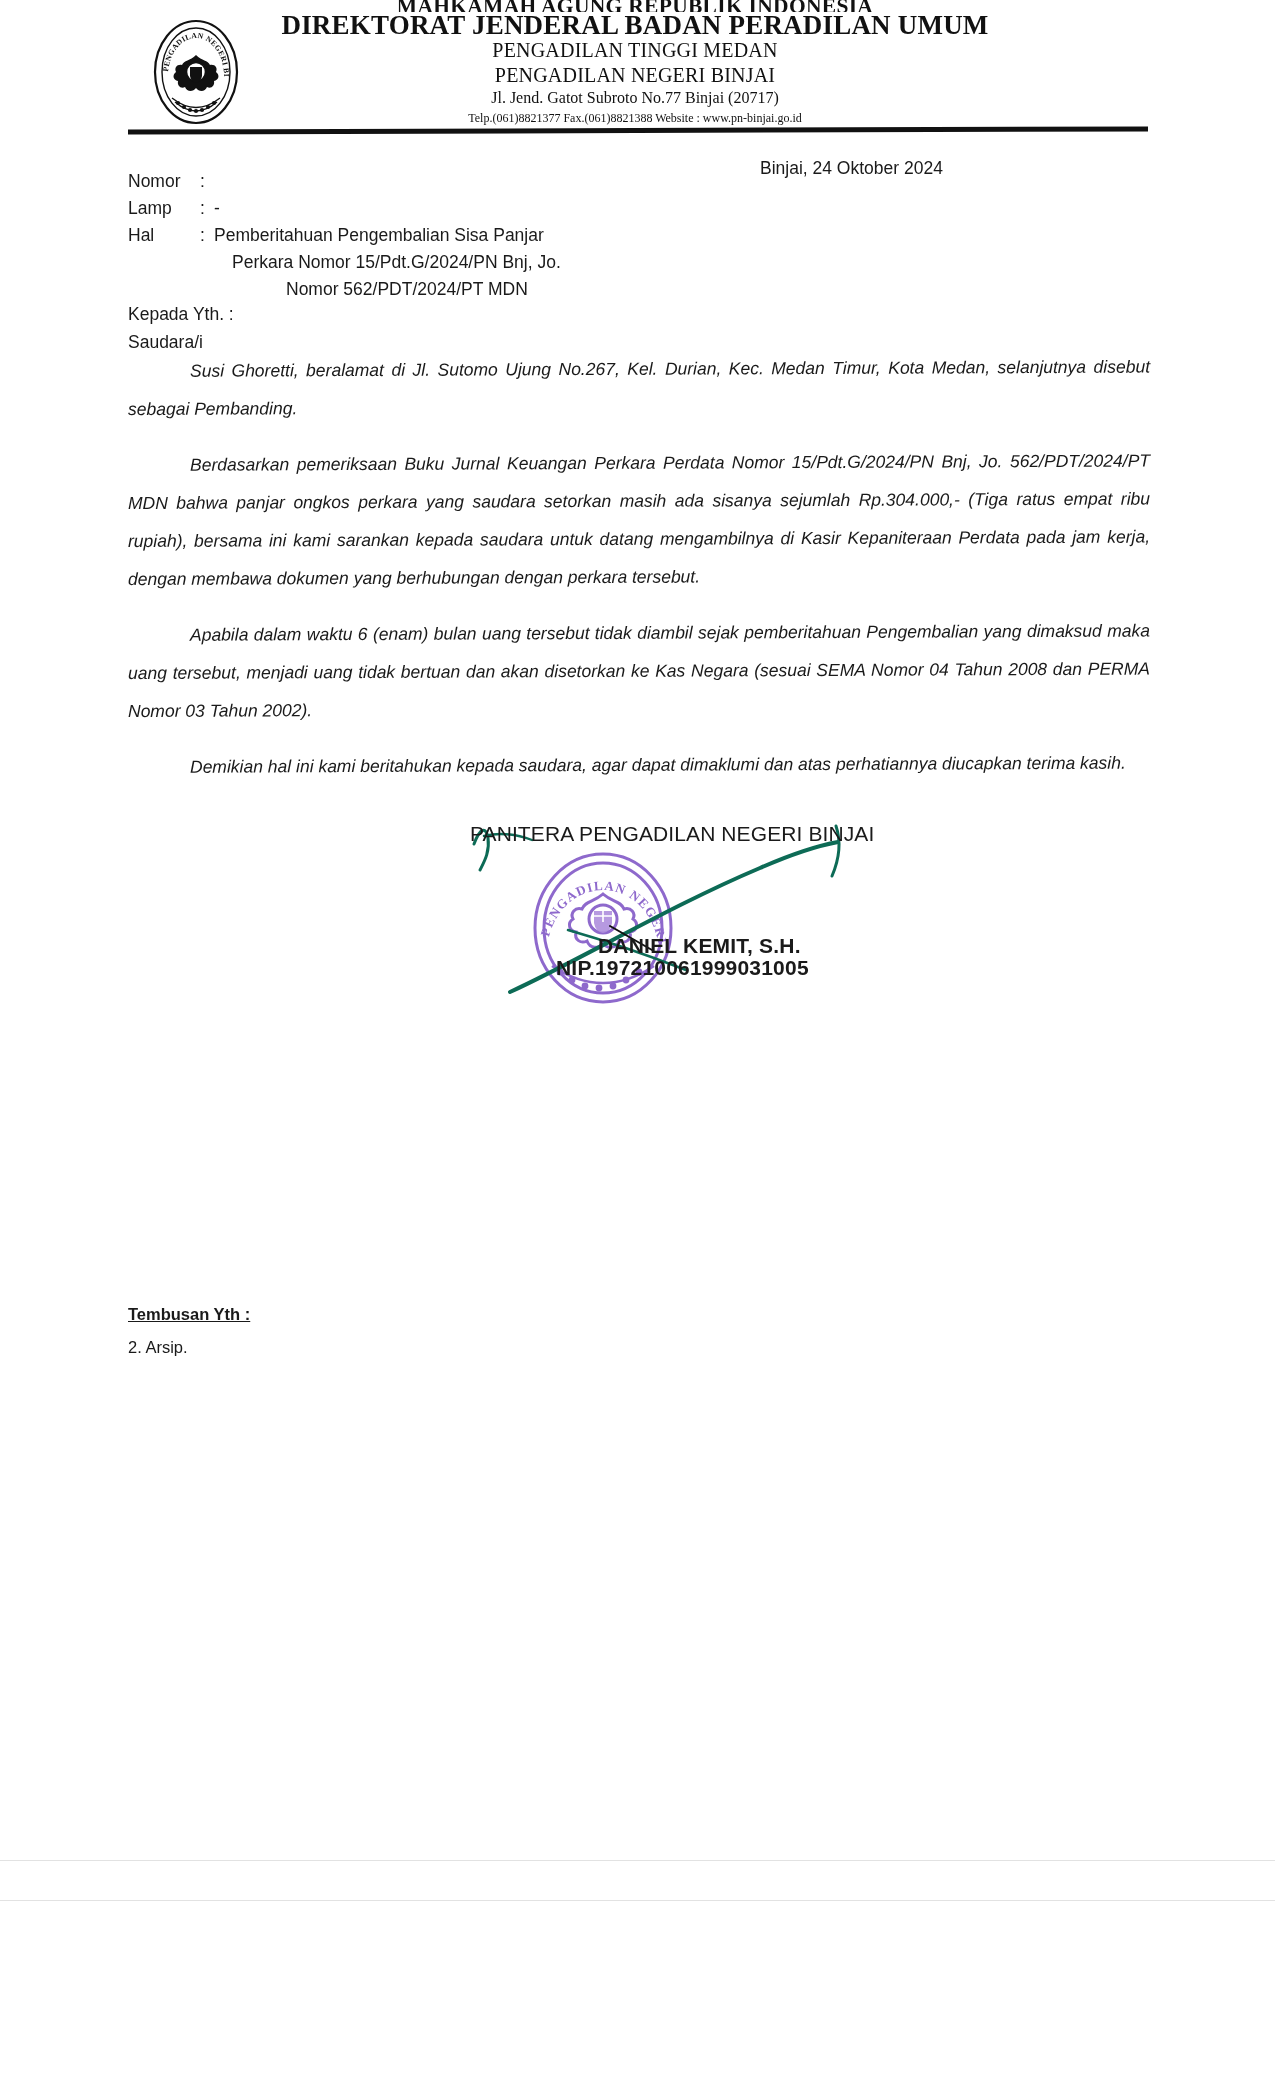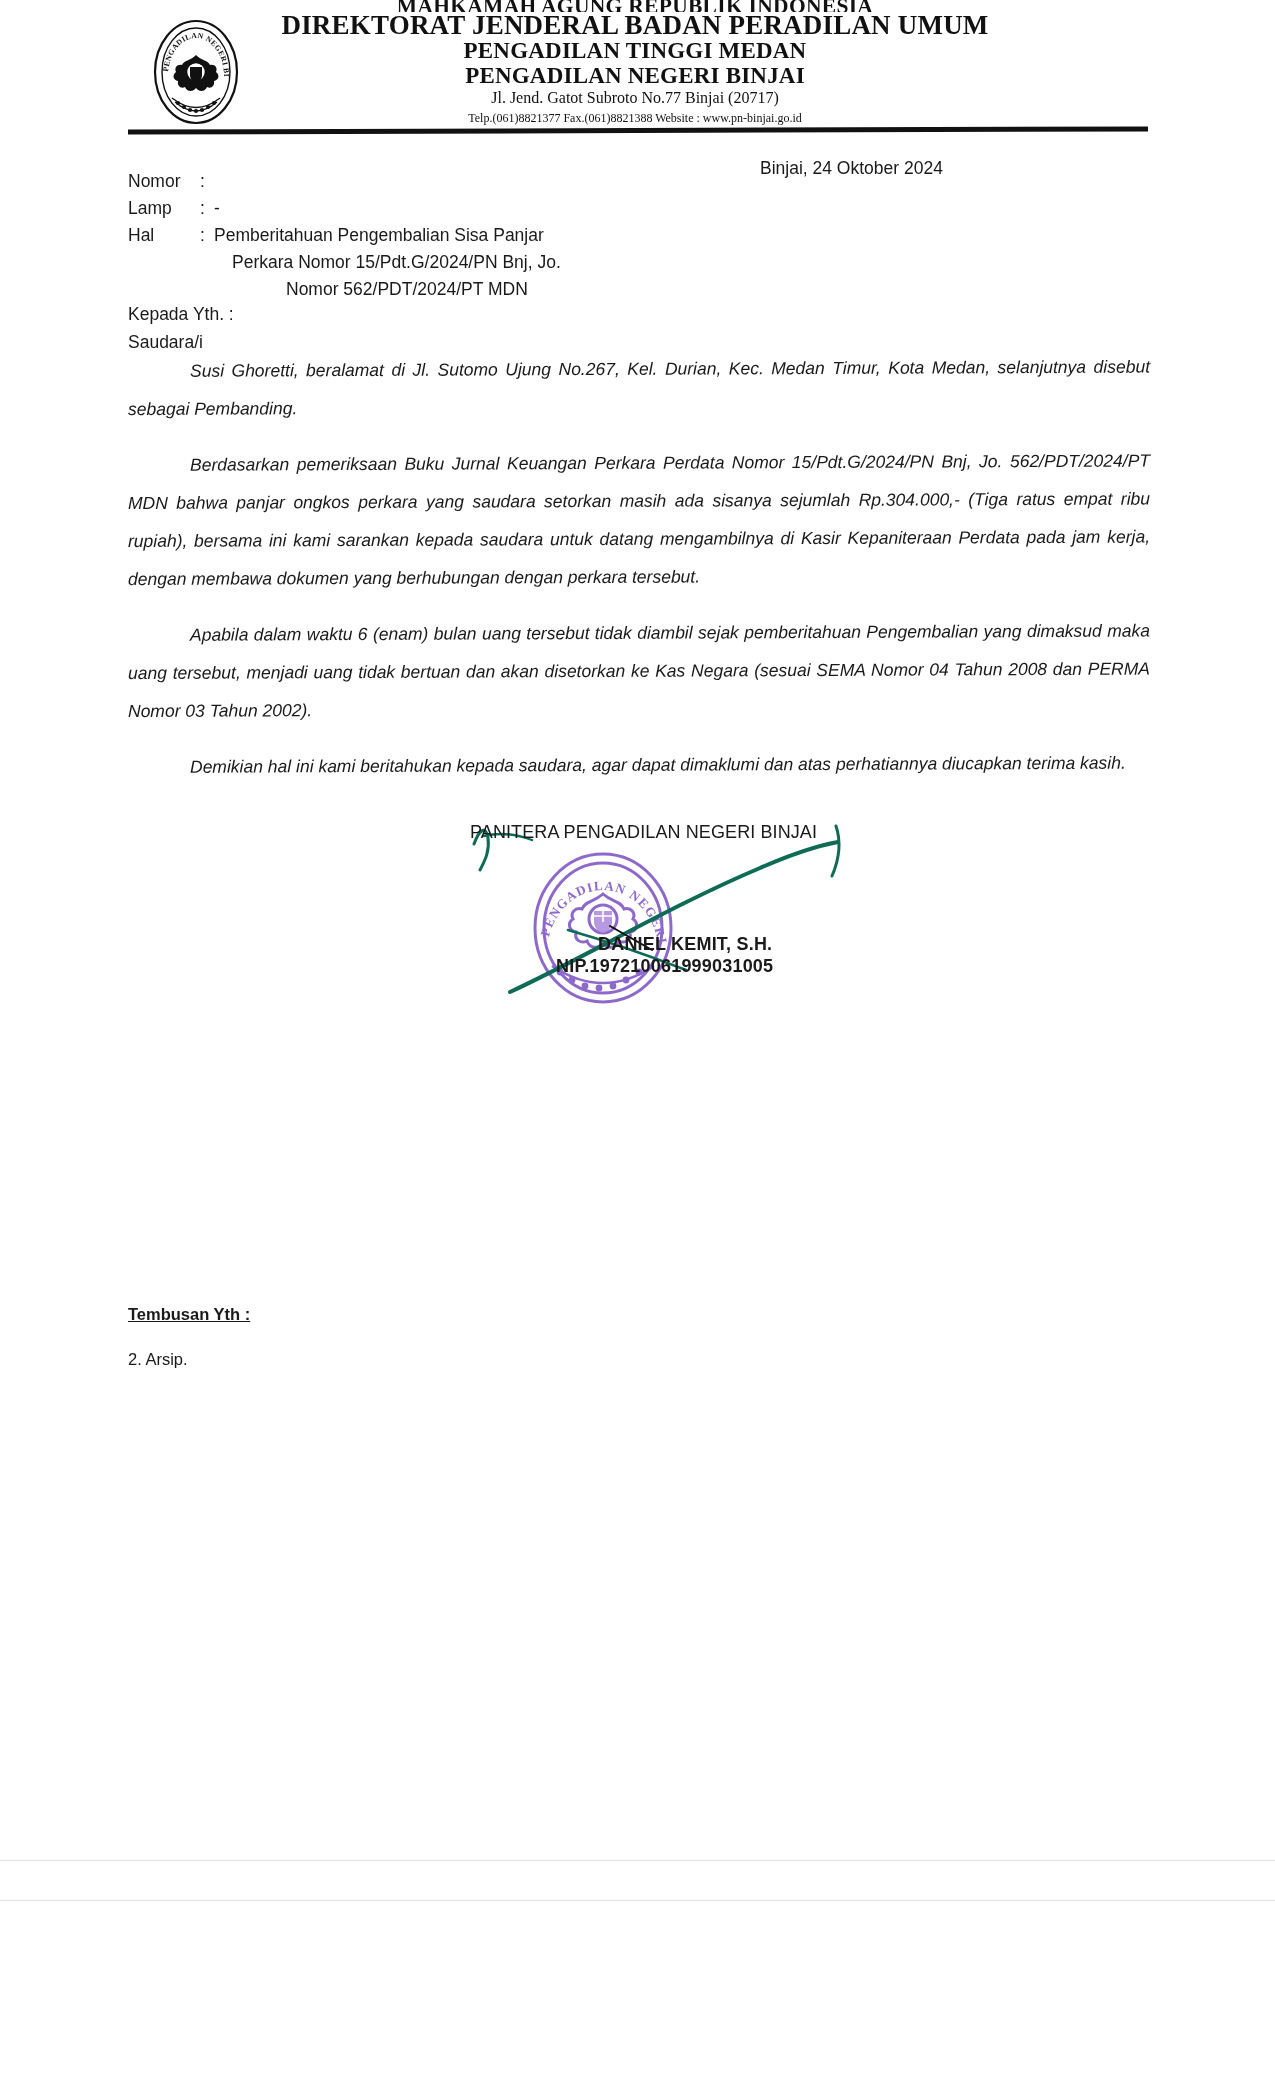--- a/index.html
+++ b/index.html
@@ -51,22 +51,22 @@
     color: #111;
   }
   .head-line2 {
     font-size: 27px;
     font-weight: bold;
     letter-spacing: 0.2px;
     line-height: 26px;
     color: #111;
   }
   .head-line3, .head-line4 {
-    font-size: 23px;
-    font-weight: bold;
+    font-size: 20px;
+    font-weight: normal;
     letter-spacing: 0.2px;
     line-height: 25px;
     color: #111;
   }
   .head-addr {
     font-size: 16px;
     line-height: 20px;
     font-family: "Liberation Serif", serif;
     color: #111;
   }
@@ -157,21 +157,21 @@
     transform: skewY(-0.25deg);
     transform-origin: left top;
   }
 
   
   .sign-block {
     position: absolute;
     left: 470px;
     top: 822px;
     width: 560px;
-    font-size: 18px;
+    font-size: 21px;
   }
   .sign-title {
     white-space: nowrap;
     font-weight: normal;
     letter-spacing: 0.1px;
   }
   .sign-name {
     position: absolute;
     left: 128px;
     top: 112px;
@@ -213,21 +213,21 @@
     position: absolute;
     left: 128px;
     top: 1300px;
     width: 760px;
     font-size: 16.5px;
     line-height: 29px;
   }
   .tembusan-title {
     font-weight: bold;
     text-decoration: underline;
-    margin-bottom: 16px;
+    margin-bottom: 4px;
   }
 
   
   .fold {
     position: absolute;
     left: 0;
     width: 1275px;
     height: 1px;
     background: #e2e2e2;
   }

